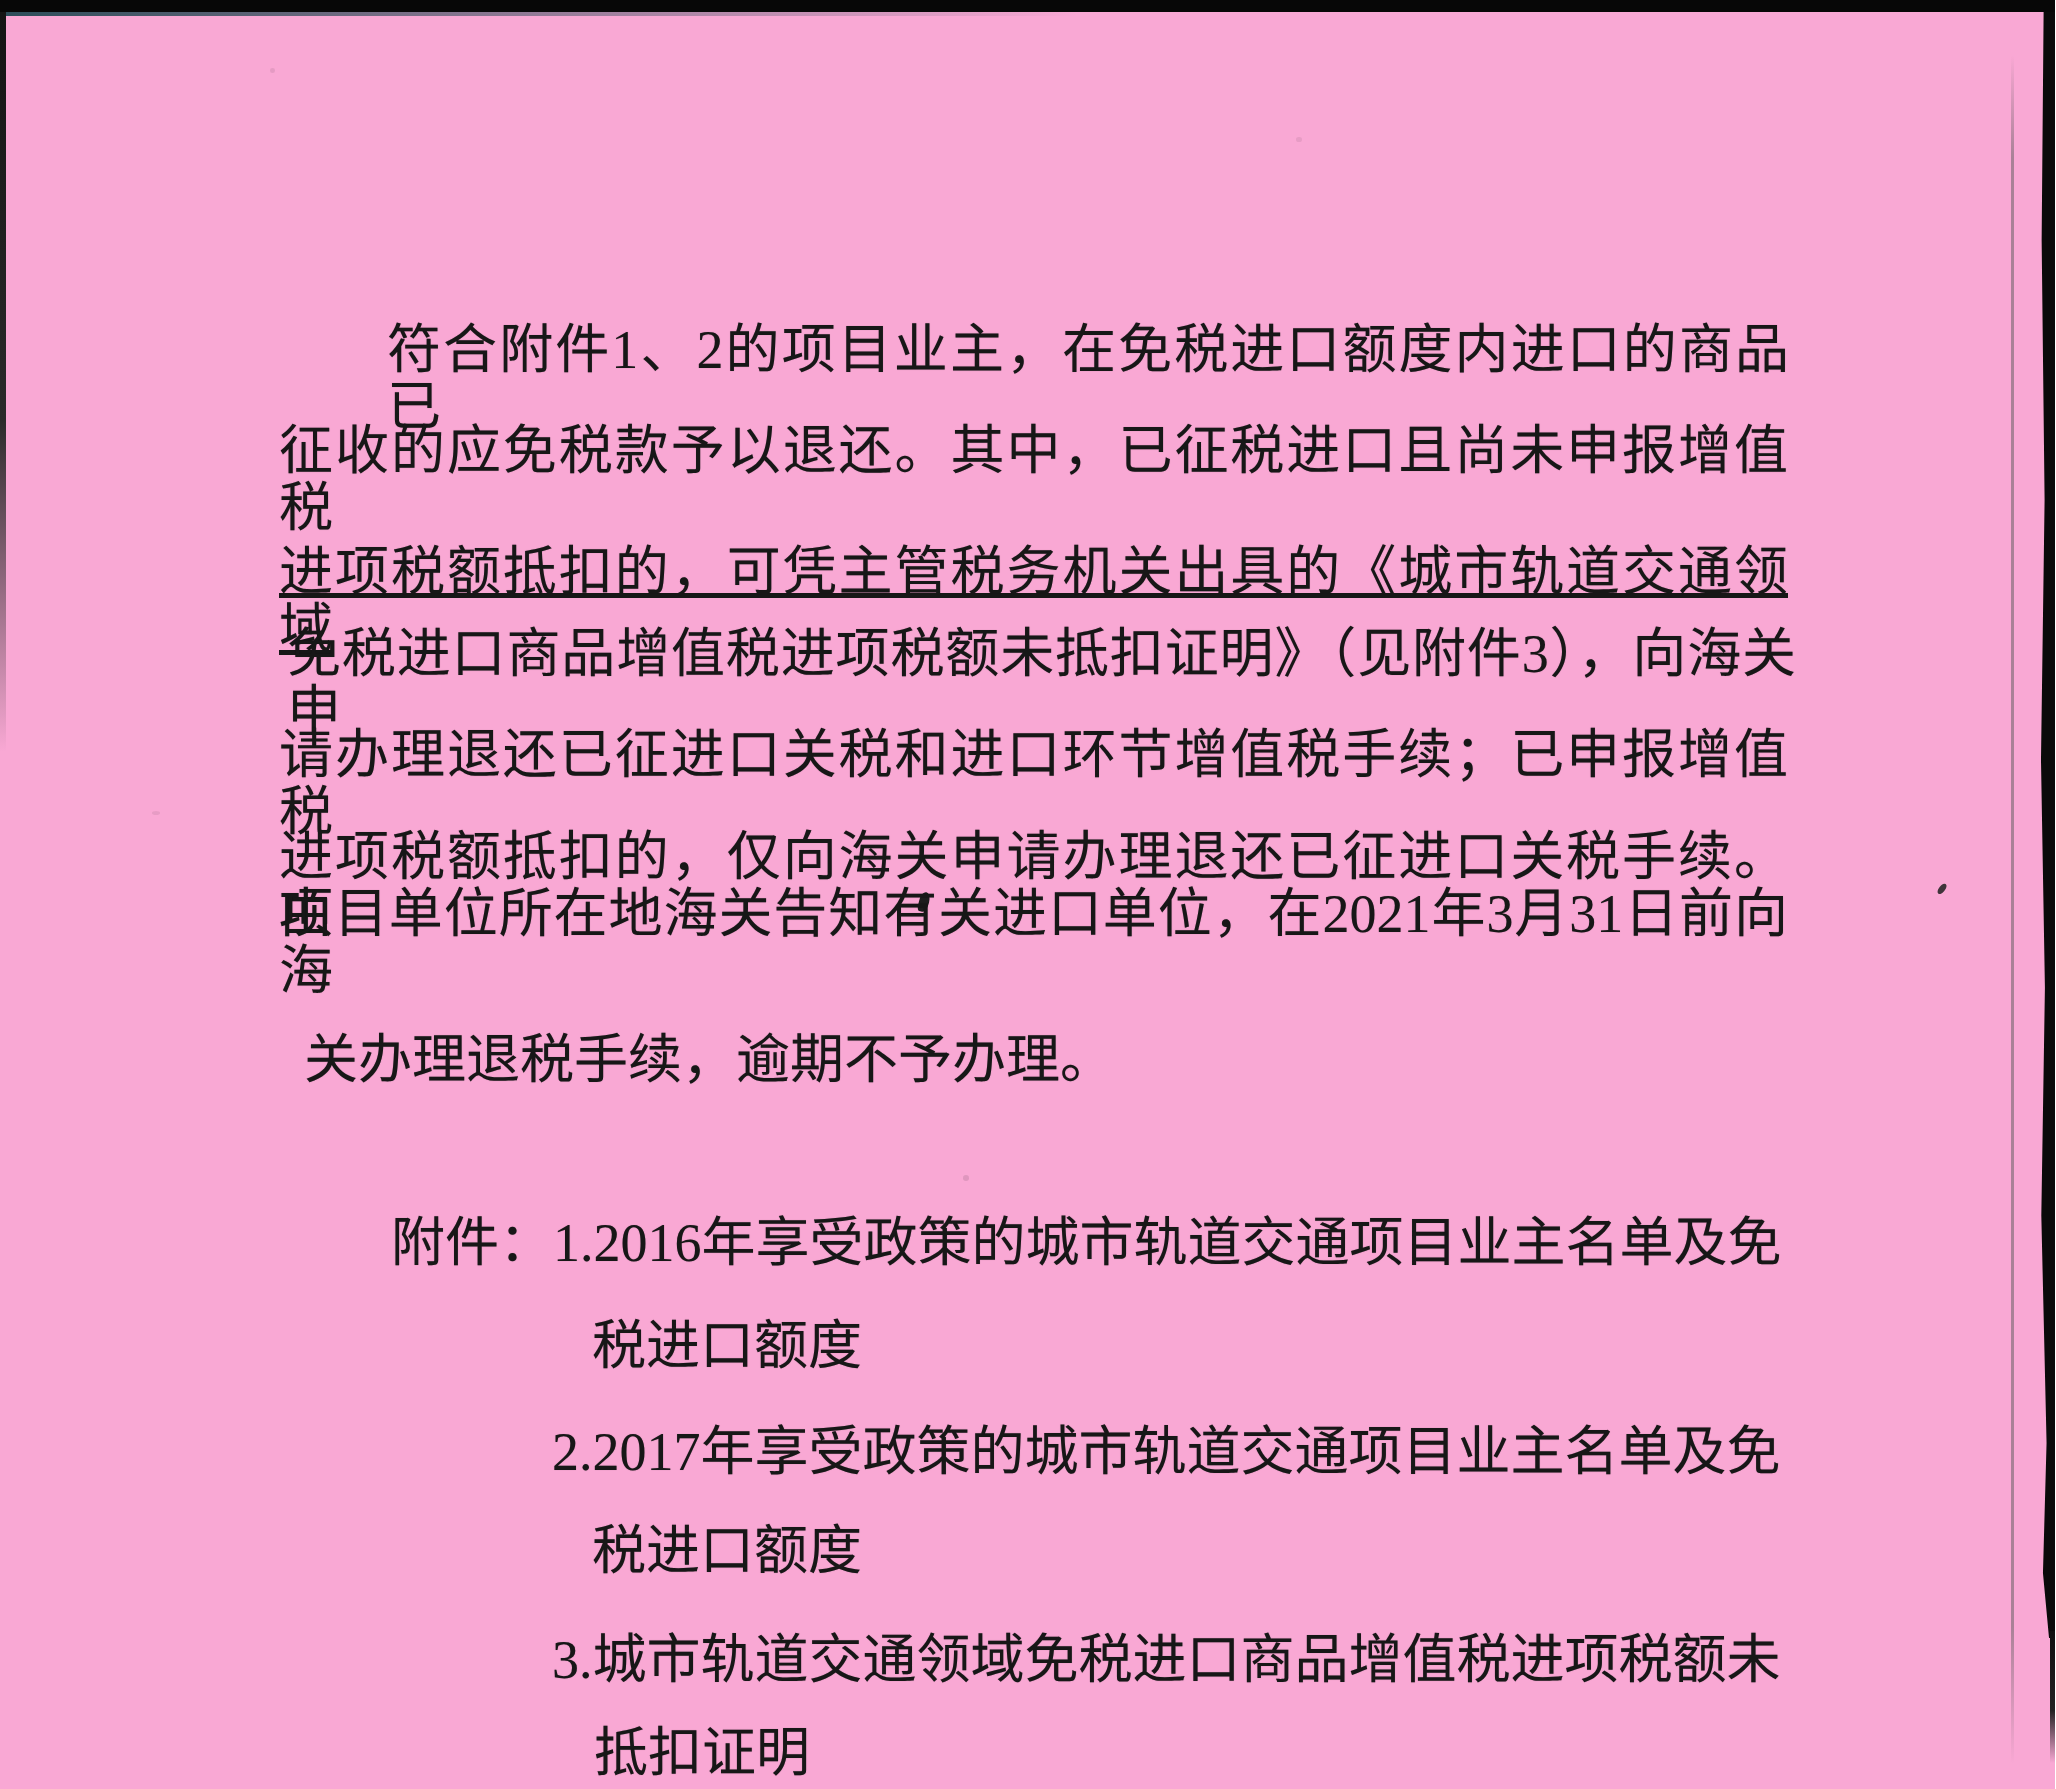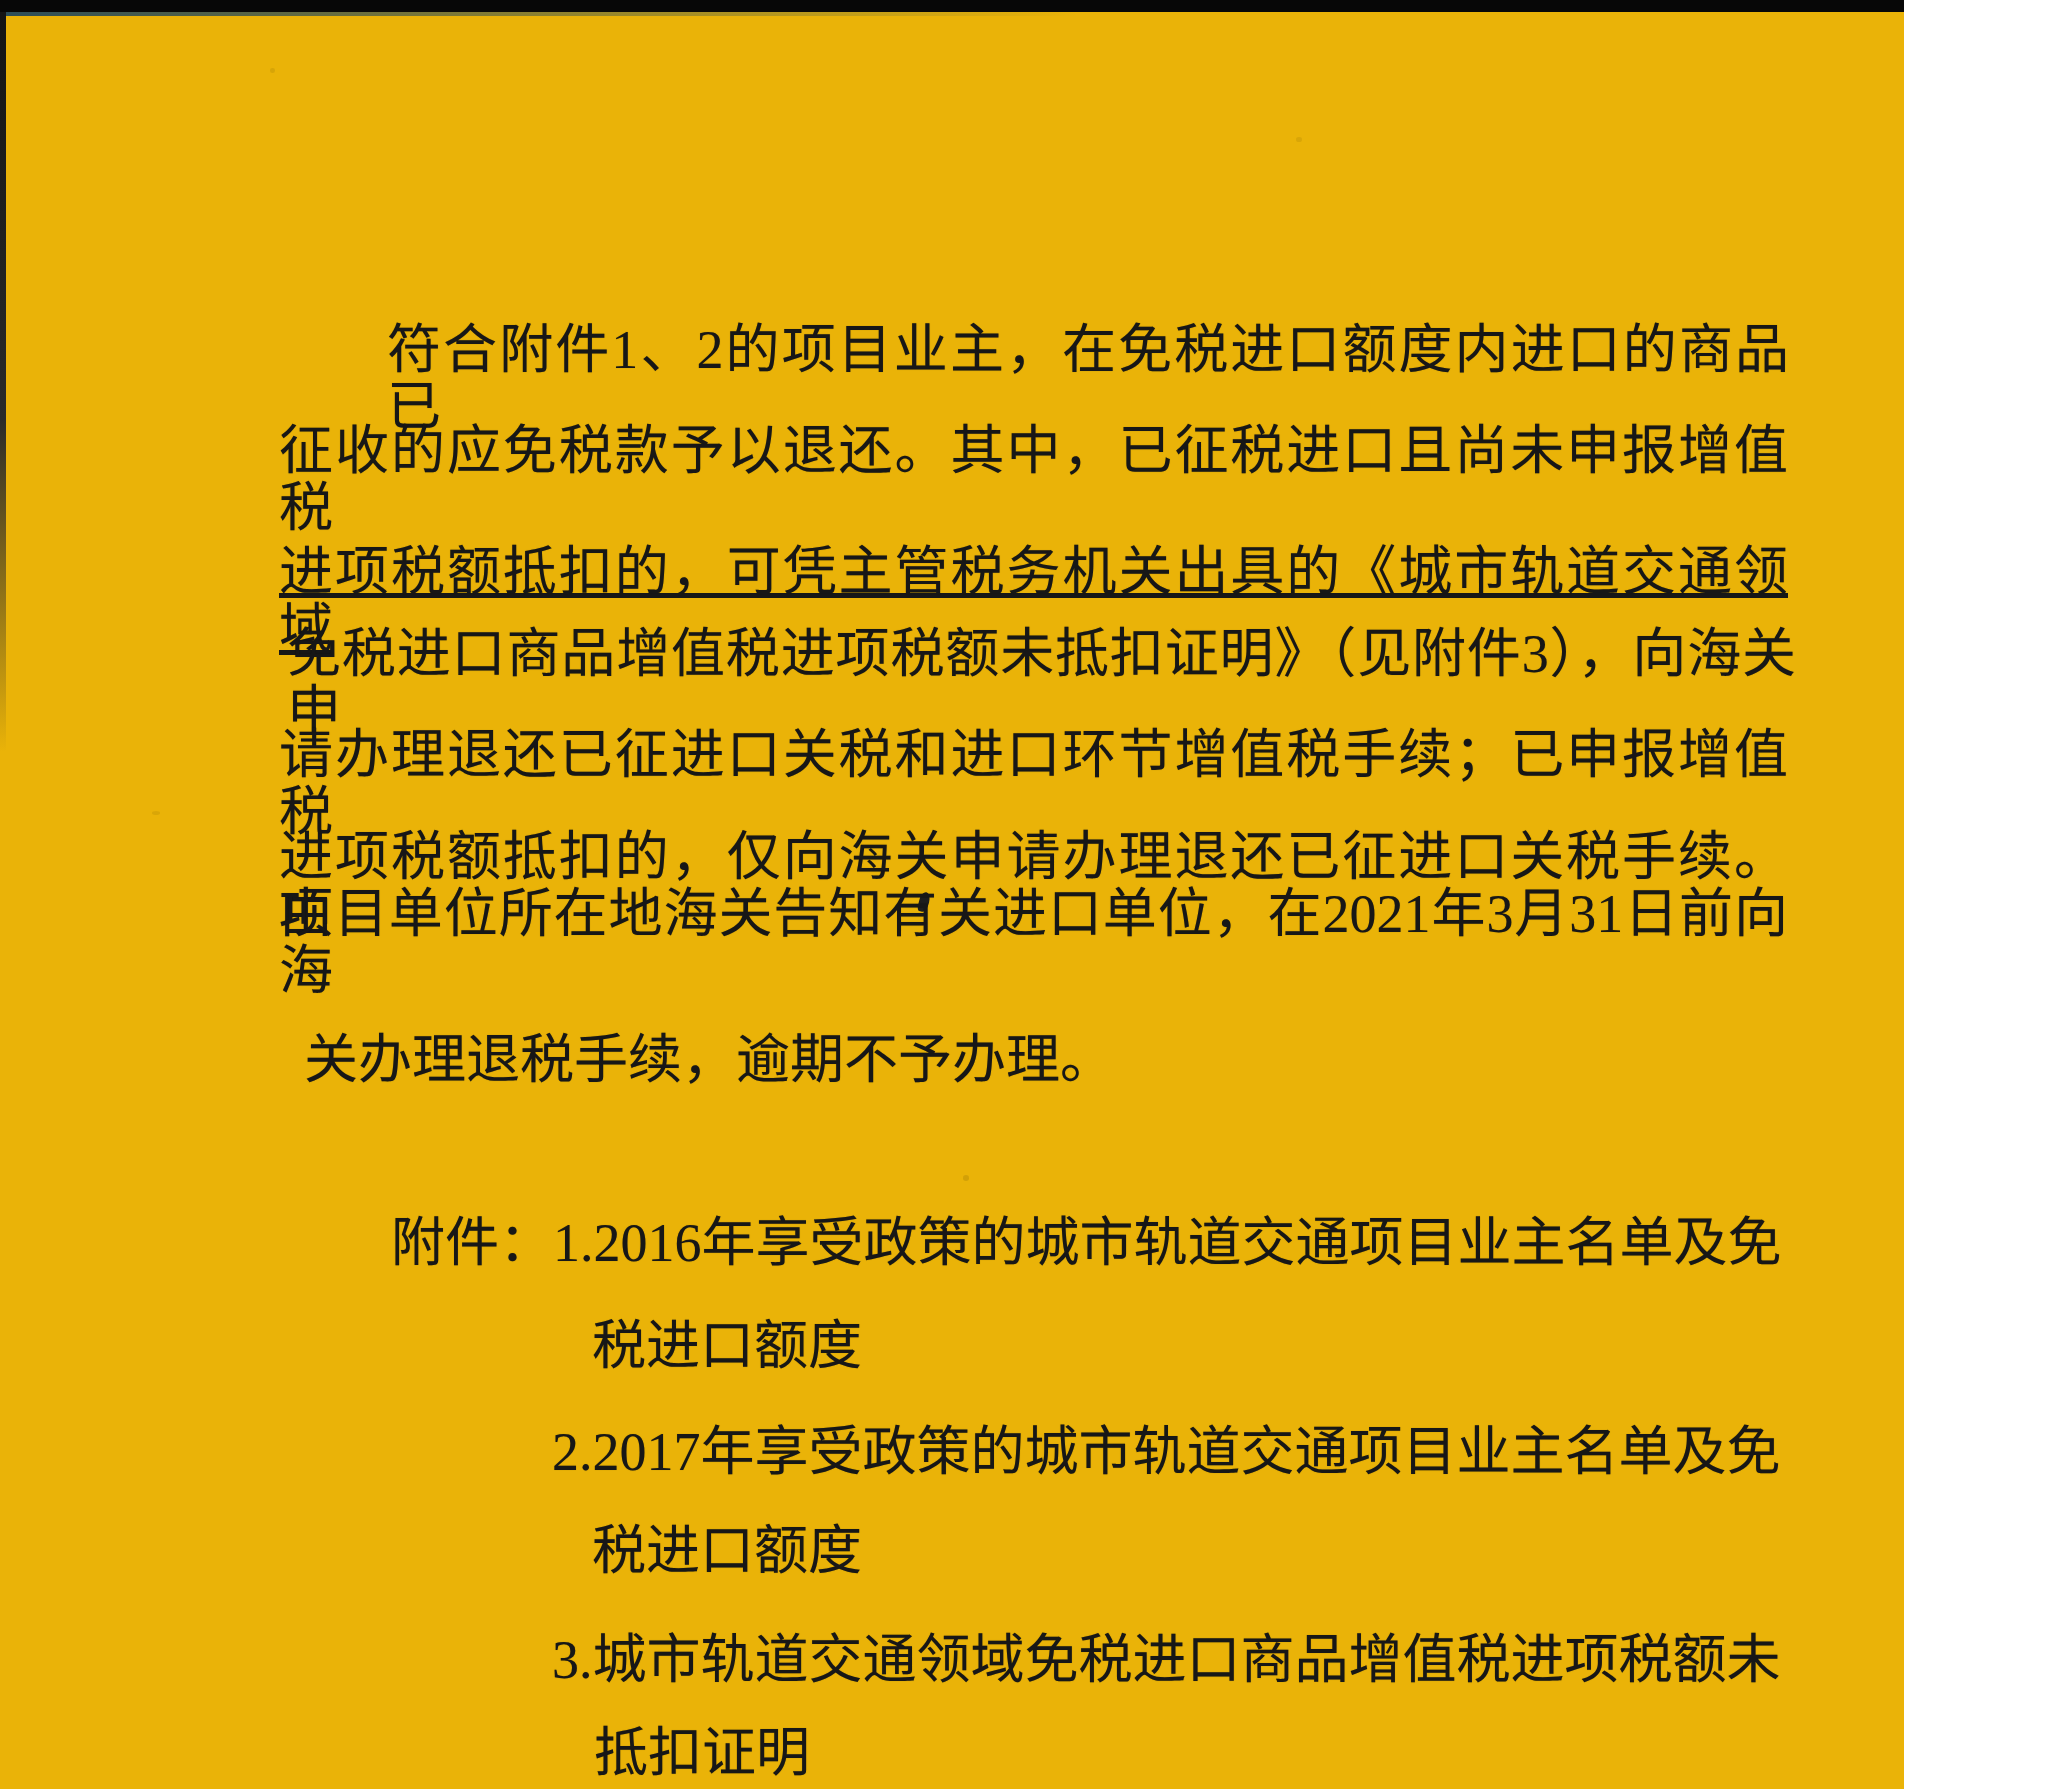--- a/index.html
+++ b/index.html
@@ -2,23 +2,23 @@
 <html lang="zh-CN" style="font-size:14.6px"><head>
 <meta charset="utf-8">
 <style>
   html, body {
     margin: 0;
     padding: 0;
     background: #ffffff;
   }
   .page {
     position: relative;
-    width: 1904px;
+    width: 2055px;
     height: 1790px;
-    background: #eab308;
+    background: #f9a8d4;
     overflow: hidden;
     font-family: "Liberation Serif", "DejaVu Serif", serif;
     color: #171717;
   }
 
   
   .scan-bar-top {
     position: absolute;
     left: 0; top: 0;
     width: 2057px; height: 12px;

